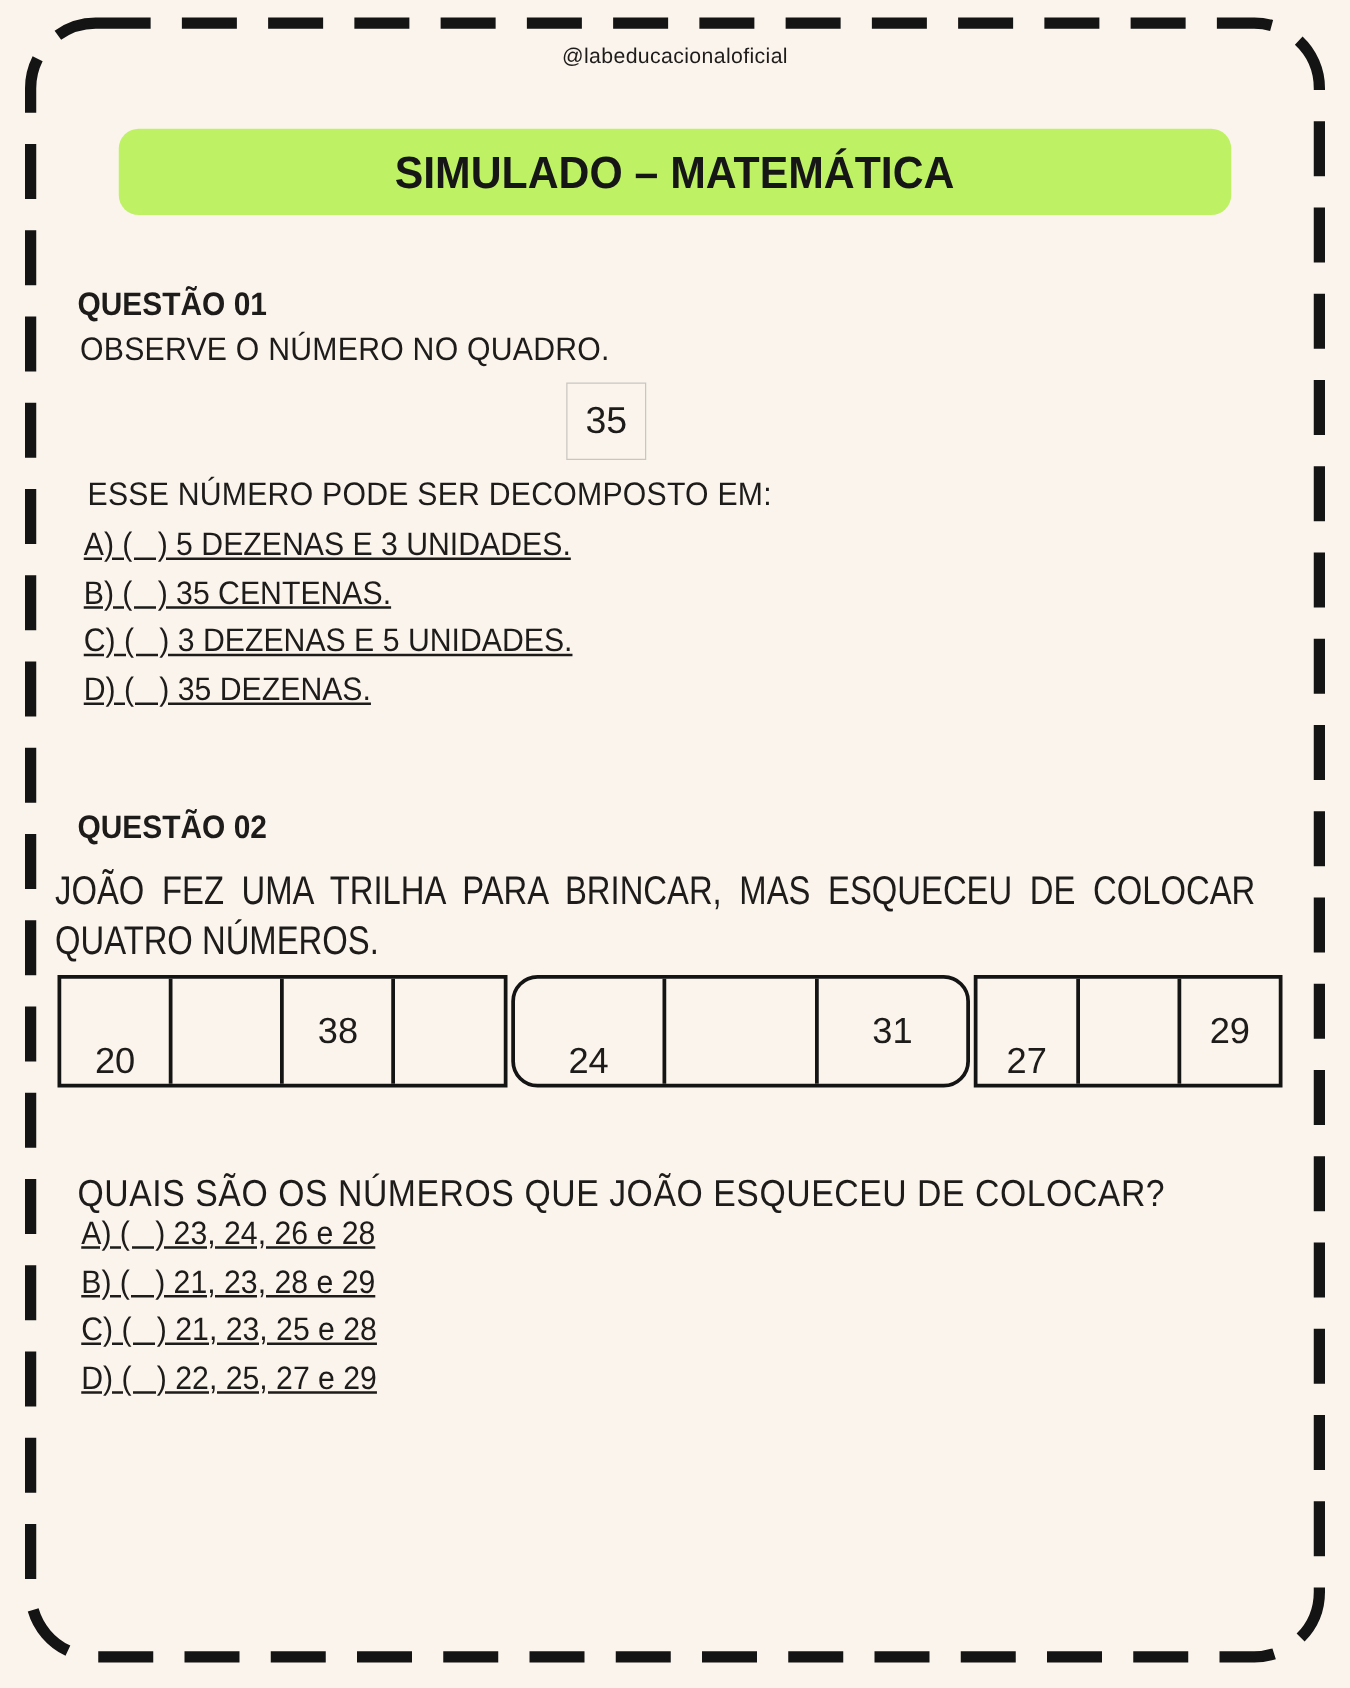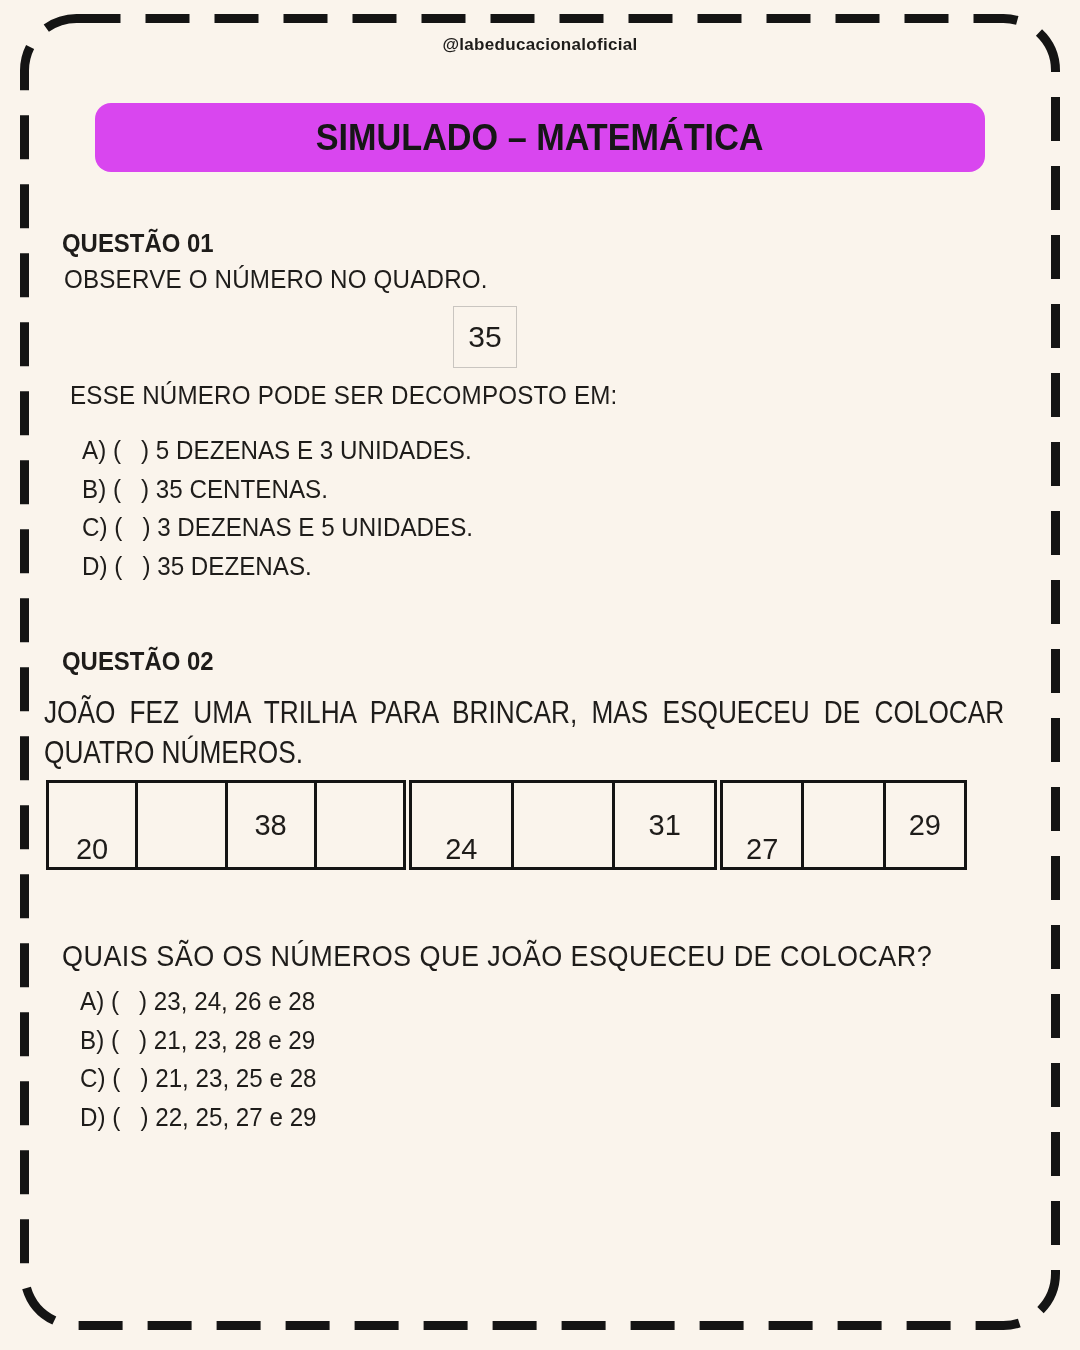--- a/index.html
+++ b/index.html
@@ -13,27 +13,27 @@
     color: #1E1C1A;
     overflow: hidden;
   }
   .abs { position: absolute; }
 
   #border-svg { position: absolute; top: 0; left: 0; pointer-events: none; }
 
   #handle {
     top: 36px; left: 0; width: 1080px;
     text-align: center;
-    font-size: 17px; font-weight: bold; letter-spacing: 0.3px;
+    font-size: 17px; font-weight: normal; letter-spacing: 0.3px;
     line-height: 1;
   }
 
   #banner {
     left: 95px; top: 103px; width: 890px; height: 69px;
-    background: #d946ef;
+    background: #bef264;
     border-radius: 16px;
     display: flex; align-items: center; justify-content: center;
   }
   #banner .banner-text {
     font-size: 36px; font-weight: bold; color: #161616;
     transform: scaleX(0.95); transform-origin: center;
     white-space: nowrap;
   }
 
   .q-heading {
@@ -54,21 +54,21 @@
 
   #q1-box {
     left: 453px; top: 306px; width: 64px; height: 62px;
     border: 1px solid #C9C5C0;
     display: flex; align-items: center; justify-content: center;
     font-size: 30px;
     box-sizing: border-box;
   }
 
   .options {
-    list-style: none; margin: 16px; padding: 0;
+    list-style: none; margin: 1px; padding: 0; text-decoration: underline;
   }
   #q1-options { left: 66px; top: 415px; }
   #q2-options { left: 64px; top: 966px; }
   .options li {
     font-size: 26px; line-height: 38.5px;
     white-space: pre;
     transform: scaleX(0.93); transform-origin: left center;
   }
 
   #q2-statement {
@@ -87,21 +87,21 @@
     display: flex; gap: 3px;
   }
   .trail-group {
     height: 100%;
     border: 3px solid #141414;
     box-sizing: border-box;
     display: flex;
     background: #FAF4EC;
   }
   .g1 { width: 360px; }
-  .g2 { width: 308px; }
+  .g2 { width: 368px; border-radius: 21px; }
   .g3 { width: 247px; }
   .trail-cell {
     flex: 1;
     border-left: 3px solid #141414;
     display: flex; align-items: center; justify-content: center;
     font-size: 29px;
   }
   .trail-cell:first-child { border-left: none; margin-top: 48px; }
 
   #q2-prompt {

